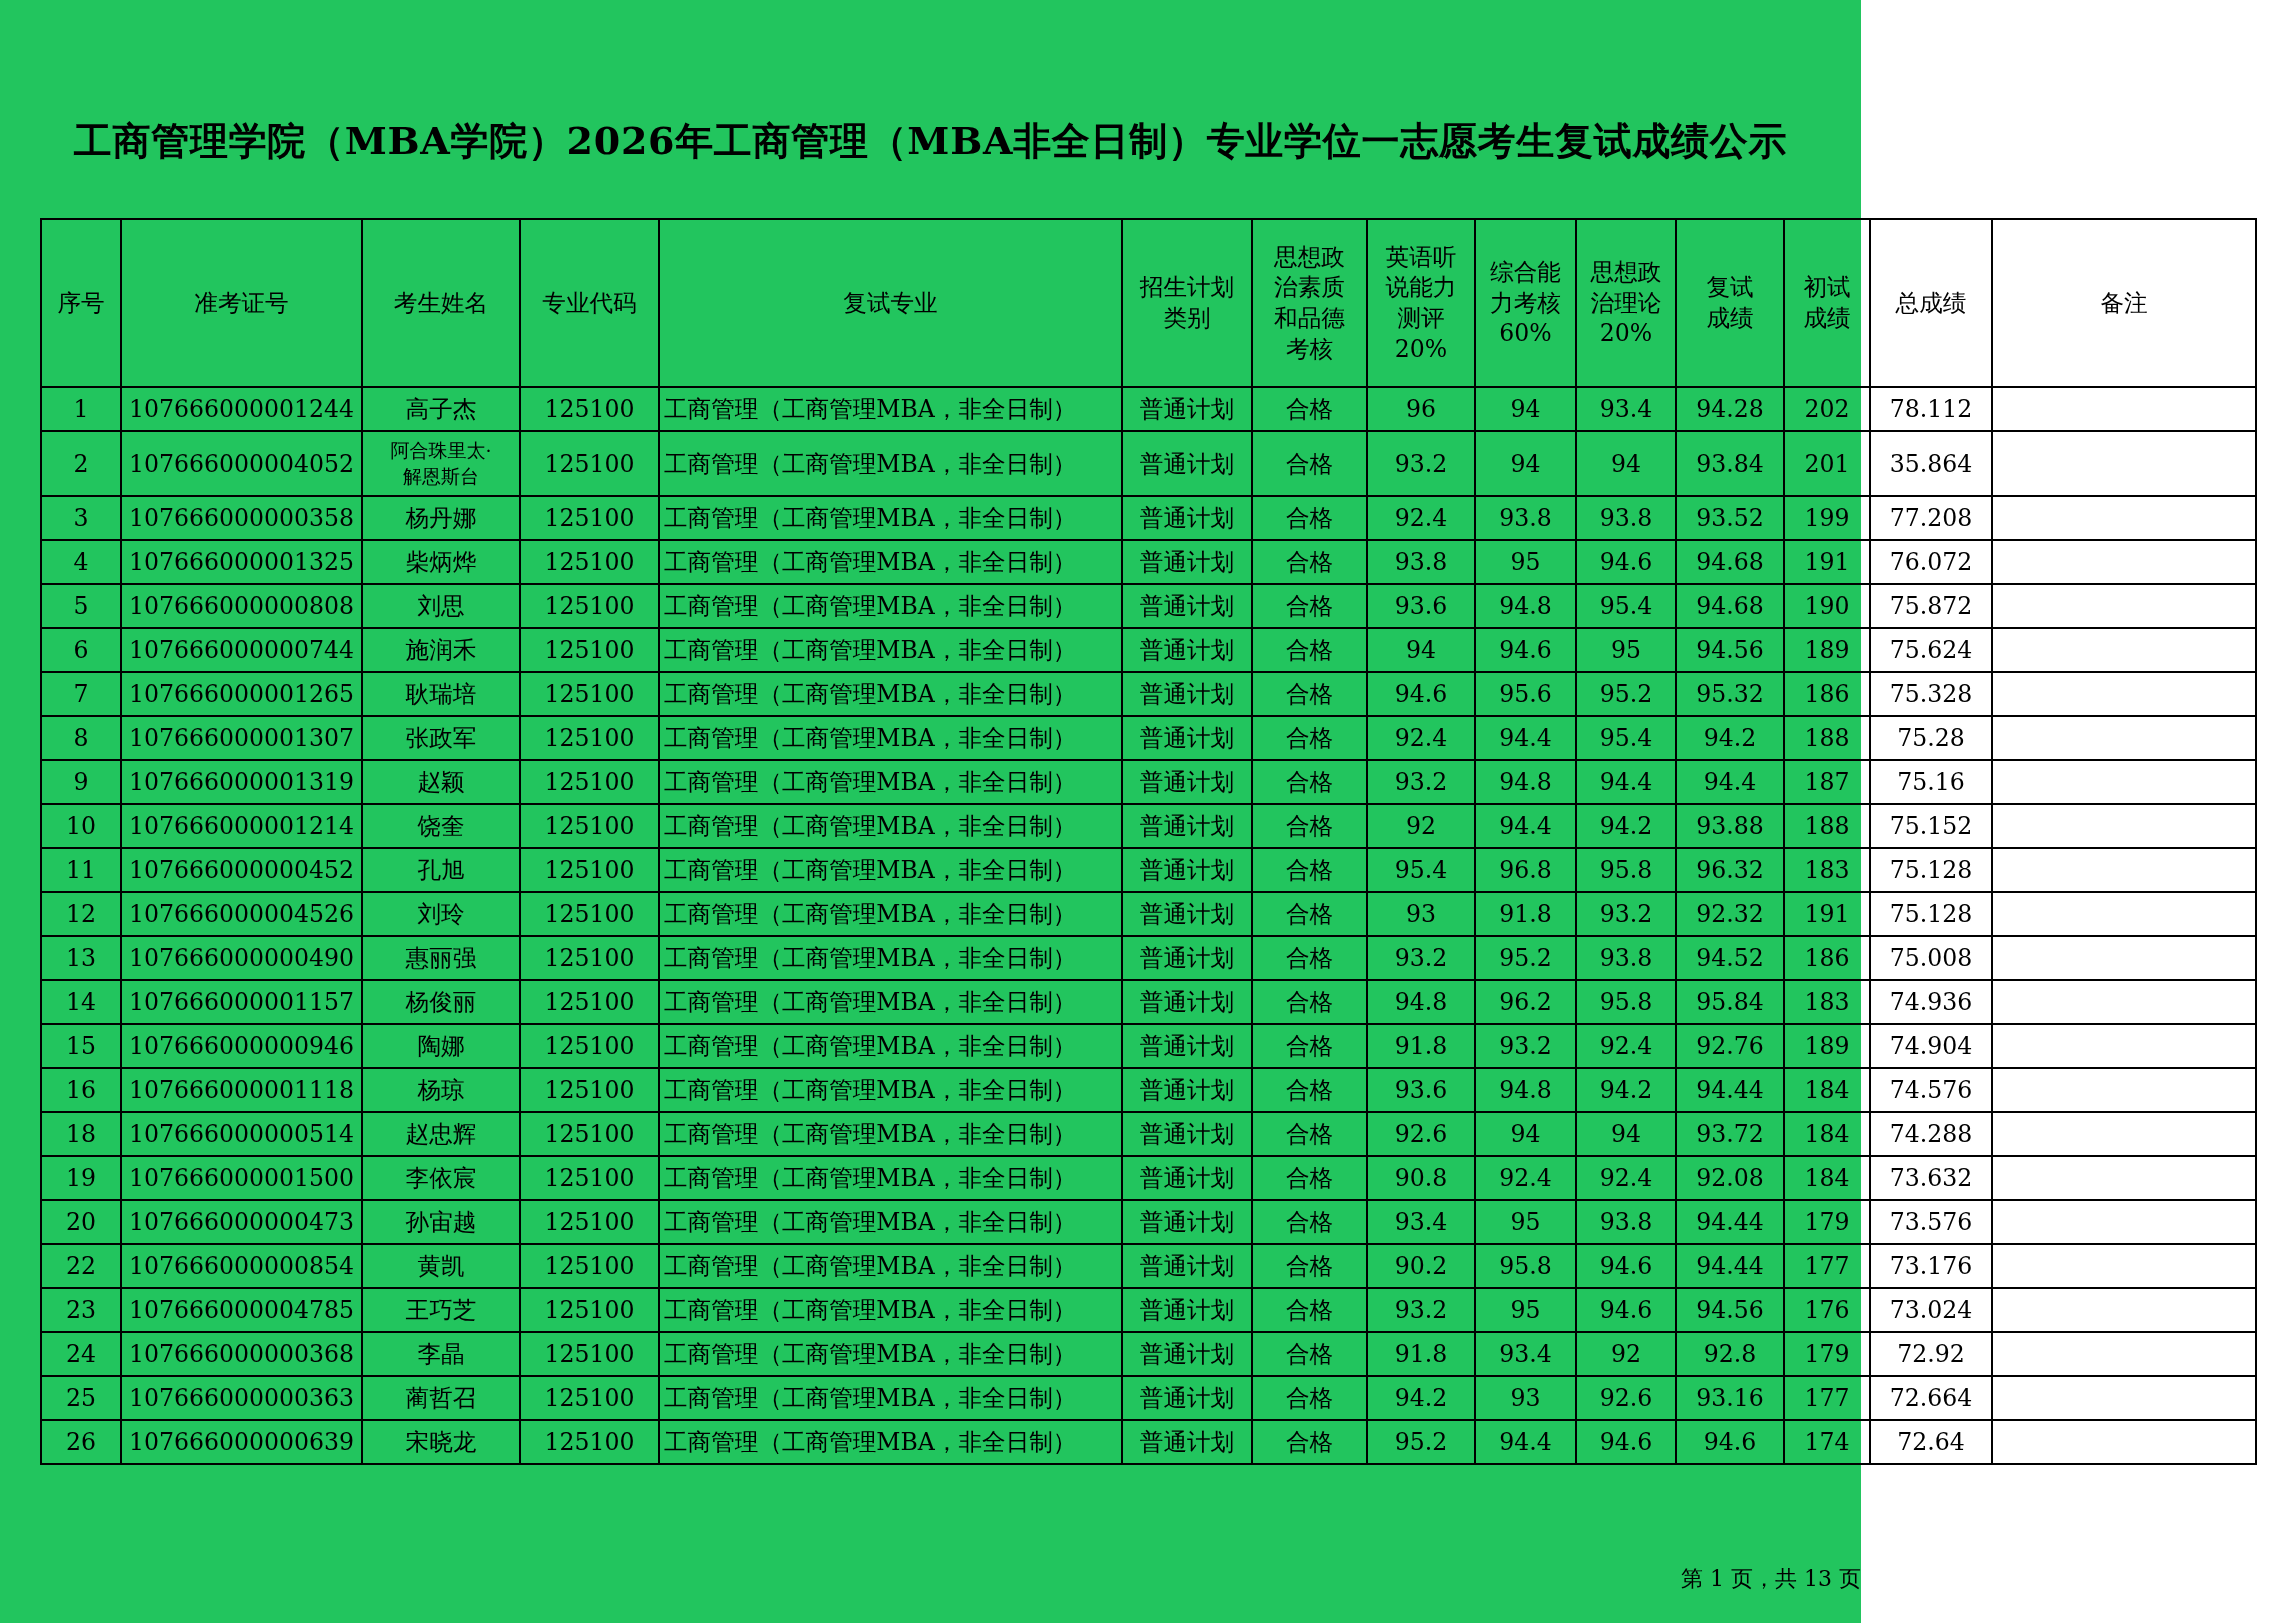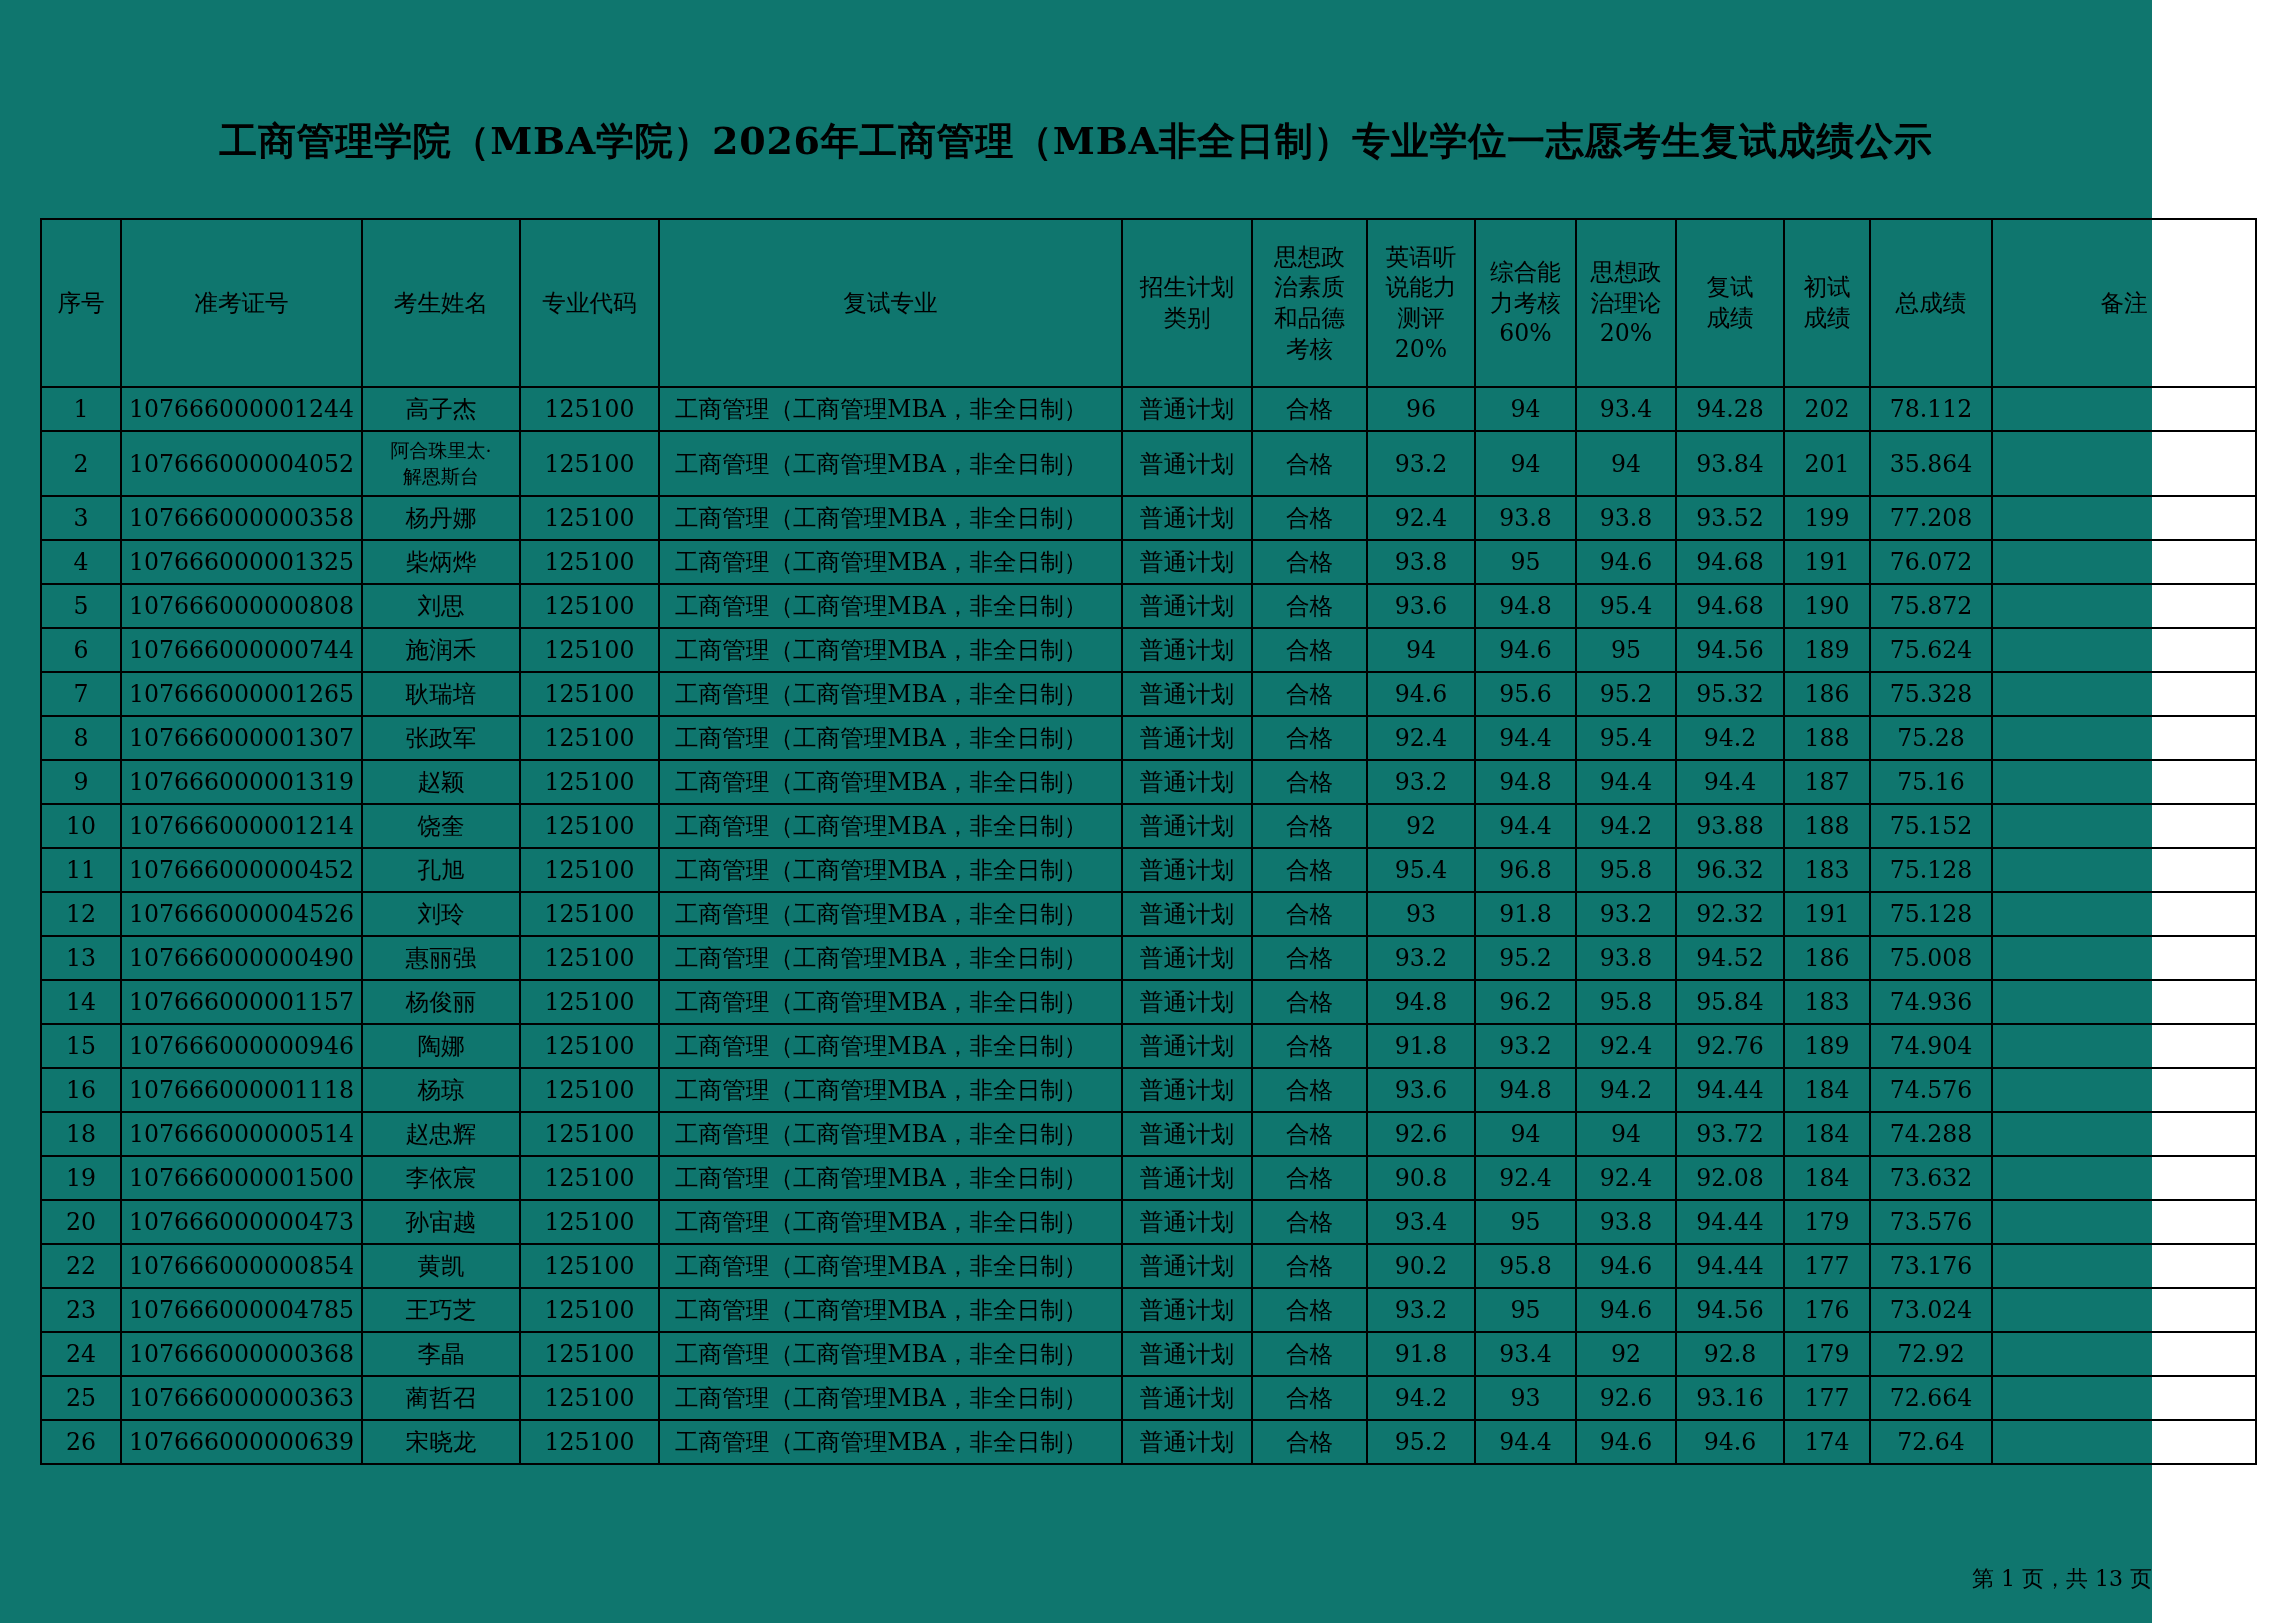--- a/index.html
+++ b/index.html
@@ -1,20 +1,20 @@
 <!DOCTYPE html>
 <html lang="zh" style="font-size:10.5px"><head>
 <meta charset="utf-8">
 <style>
   html,body{margin:0;padding:0;background:#ffffff;}
   #page{
     position:relative;
-    width:2152px;
+    width:1861px;
     height:1623px;
-    background:#0f766e;
+    background:#22c55e;
     color:#000000;
     font-family:"DejaVu Serif","Liberation Serif",serif;
     text-decoration:underline;
   }
   #doc-title{
     position:absolute;
     top:116px;
     left:0;
     width:100%;
     text-align:center;
@@ -46,21 +46,21 @@
   #results thead tr{height:168px;}
   #results th{
     font-weight:normal;
     white-space:pre-line;
     line-height:1.3;
   }
   #results tbody tr{height:44px;}
   #results tbody tr.tall{height:65px;}
   #results td.left{
     text-align:left;
-    padding-left:15px;
+    padding-left:4px;
   }
   #results td.small-name{
     font-size:19px;
     white-space:pre-line;
     line-height:1.35;
   }
   #page-footer{
     position:absolute;
     top:1564px;
     left:0;

